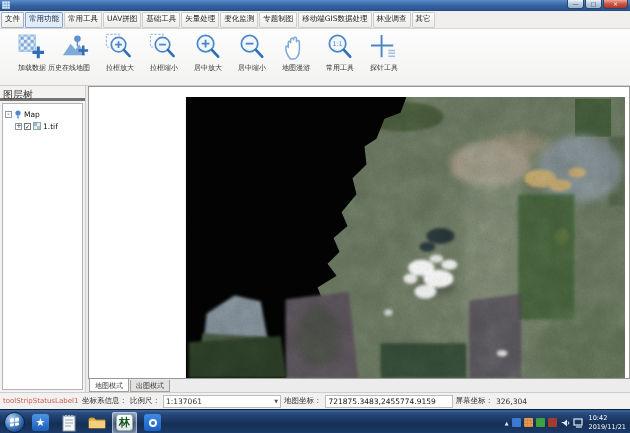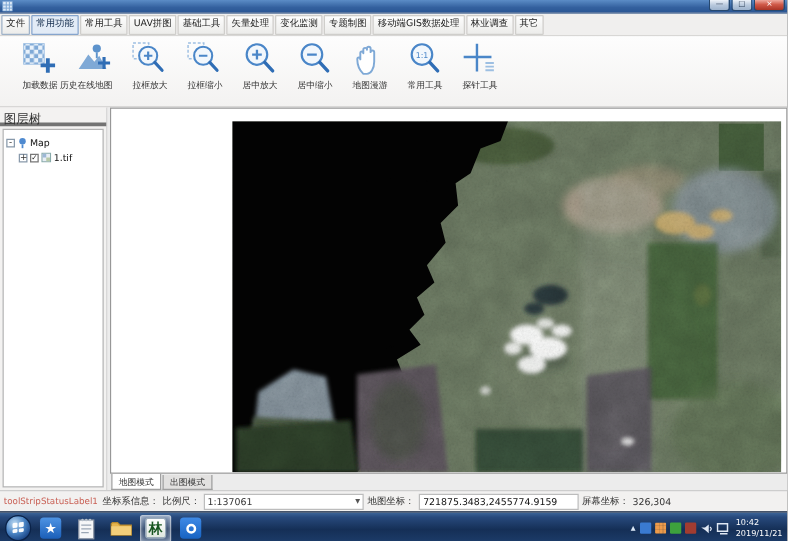--- a/index.html
+++ b/index.html
@@ -34,21 +34,21 @@
 .map-col{flex:1;display:flex;flex-direction:column;background:#ececec;padding-left:2px}
 .map-view{flex:1;position:relative;background:#fff;border:1px solid #979797;overflow:hidden;cursor:crosshair}
 .map-view svg{position:absolute;inset:0;width:100%;height:100%}
 .map-tabsbar{height:13px;display:flex;align-items:flex-end;padding-left:1px;background:#ececec;gap:1px}
 .mmtab{font-size:7px;padding:1px 5px 0;border:1px solid #a0a0a0;border-top:none;background:#e2e1e0;color:#333;cursor:pointer}
 .mmtab.active{background:#fff;margin-top:-1px;padding-top:2px}
 
 .statusbar{height:17px;background:#f2f1f0;border-top:1px solid #cdcdcd;display:flex;align-items:center;font-size:7.5px;color:#333;padding:4px 3px;gap:3px;white-space:nowrap}
 .redlbl{color:#c96055;font-size:7px;width:76px;overflow:hidden;flex:none}
 .sval{background:#fff;border:1px solid #bcbcbc;padding:1px 3px;color:#111}
-.combo{display:flex;align-items:center;gap:2px;background:#fff;border:1px solid #bcbcbc;padding:1px 2px;width:128px;justify-content:space-between}
+.combo{display:flex;align-items:center;gap:2px;background:#fff;border:1px solid #bcbcbc;padding:1px 2px;width:118px;justify-content:space-between}
 .combo .arr{font-size:5px;color:#555}
 .coordbox{width:128px}
 
 .taskbar{height:26px;background:linear-gradient(#3c6599 0%,#27497c 15%,#152f56 55%,#1d3d6b 100%);border-top:1px solid #0c1f3d;display:flex;align-items:center;padding:0 4px;gap:3px}
 .orb{width:21px;height:21px;border-radius:50%;background:radial-gradient(circle at 35% 30%,#bcd9f2,#4a84c4 45%,#1b4687 78%,#102b58);border:1px solid #0a2248;position:relative;cursor:pointer;flex:none}
 .orb .flag{position:absolute;inset:5px 5px 6px 5px;display:grid;grid-template-columns:1fr 1fr;grid-template-rows:1fr 1fr;gap:1px;transform:skewY(-8deg)}
 .orb .flag b{background:#fff;border-radius:1px;opacity:.95}
 .tbtn{width:25px;height:22px;border-radius:2px;display:flex;align-items:center;justify-content:center;cursor:pointer;flex:none}
 .tbtn.active{background:linear-gradient(rgba(255,255,255,.38),rgba(255,255,255,.12) 50%,rgba(255,255,255,.26));border:1px solid rgba(255,255,255,.55);box-shadow:inset 0 0 4px rgba(255,255,255,.5)}
 .appsq{width:17px;height:17px;border-radius:3px;display:flex;align-items:center;justify-content:center;color:#fff}

